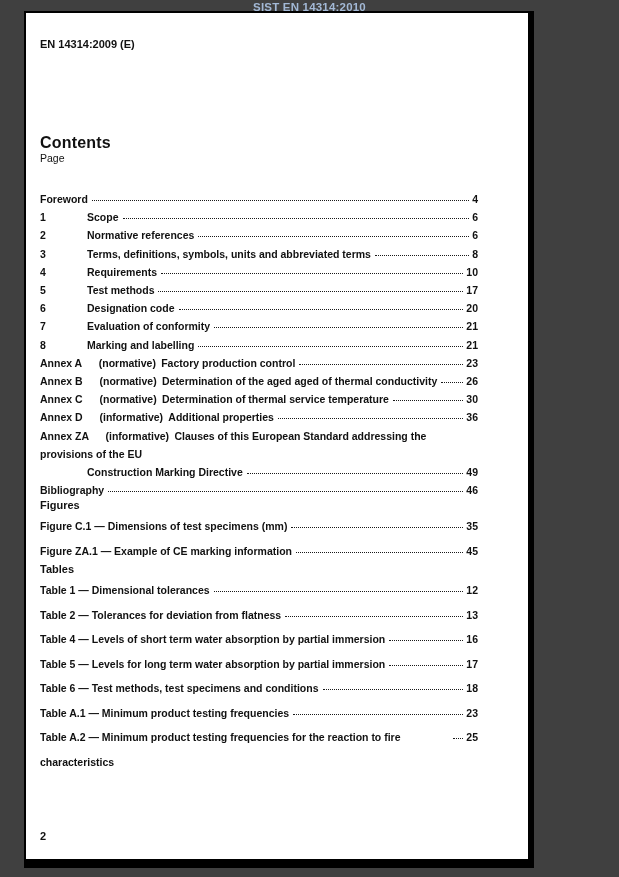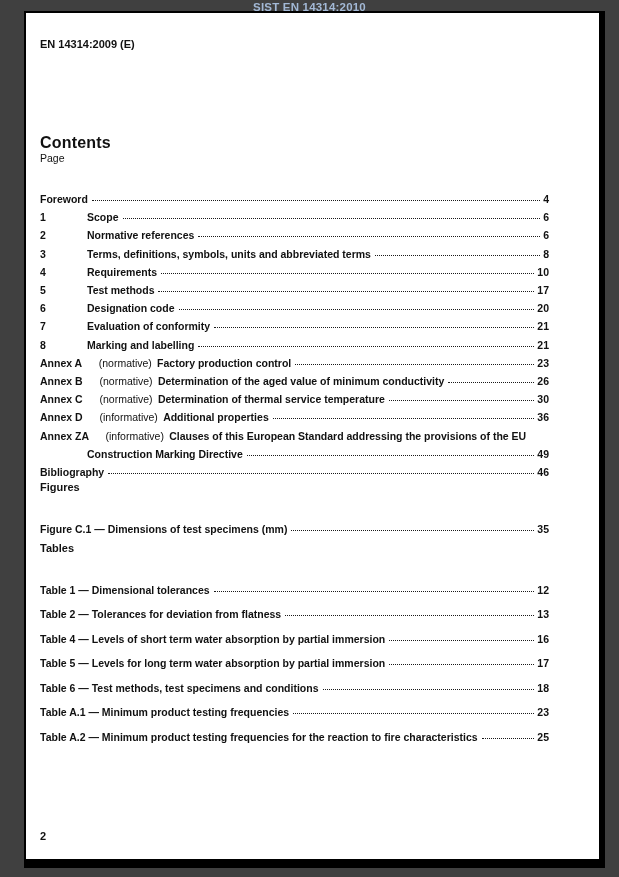--- a/index.html
+++ b/index.html
@@ -13,21 +13,21 @@
   .canvas { position:relative; width:619px; height:877px; background:#404040; overflow:hidden; }
 
   .watermark {
     position:absolute; top:1px; left:0; right:0;
     text-align:center; font-weight:bold; font-size:11.5px;
     color:#a3b9d6; z-index:3; letter-spacing:0.2px;
   }
 
   .page {
     position:absolute; left:24px; top:11px;
-    width:581px; height:857px;
+    width:510px; height:857px;
     background:#fff;
     border:2px solid #000;
     border-right-width:6px;
     border-bottom-width:9px;
     padding:25px 50px 0 14px;
   }
 
   .doc-ref { font-size:11px; font-weight:bold; }
 
   .contents-header {
@@ -39,35 +39,35 @@
   .page-col-label { font-size:10.5px; font-weight:normal; }
 
   .toc { margin-top:26px; }
   .toc-row {
     display:flex; align-items:baseline;
     font-size:10.5px; font-weight:bold; line-height:18.2px;
     white-space:nowrap;
   }
   .toc.wide .toc-row { line-height:24.5px; white-space:normal; }
   .num { display:inline-block; width:47px; flex:0 0 47px; }
-  .title .note { font-weight:normal;padding-left:14px; }
+  .title .note { font-weight:bold;padding-left:14px; }
   .leader {
     flex:1 1 auto; min-width:10px;
     border-bottom:1.6px dotted #1a1a1a;
     margin:0 3px 0 4px;
     position:relative; top:-2px;
   }
   .pagenum { flex:0 0 auto; }
   .toc-row.first-line .title { flex:1; white-space:normal; }
   .toc-row.cont { padding-left:47px; }
 
   .section-heading {
     font-size:11px; font-weight:bold;
   }
-  .toc.wide { margin-top:24px; }
+  .toc.wide { margin-top:3px; }
 
   .footer-page-num {
     position:absolute; left:14px; bottom:17px;
     font-size:11px; font-weight:bold;
   }
 </style>
 </head>
 <body>
 
 <div class="canvas">
@@ -134,21 +134,21 @@
           <span class="title"><span>Marking and labelling</span></span>
           <span class="leader"></span>
           <span class="pagenum">21</span>
         </div>
         <div class="toc-row">
           <span class="title"><span>Annex A </span><span class="note">(normative) </span><span>Factory production control</span></span>
           <span class="leader"></span>
           <span class="pagenum">23</span>
         </div>
         <div class="toc-row">
-          <span class="title"><span>Annex B </span><span class="note">(normative) </span><span>Determination of the aged value of minimum conductivity</span></span>
+          <span class="title"><span>Annex B </span><span class="note">(normative) </span><span>Determination of the aged aged of thermal conductivity</span></span>
           <span class="leader"></span>
           <span class="pagenum">26</span>
         </div>
         <div class="toc-row">
           <span class="title"><span>Annex C </span><span class="note">(normative) </span><span>Determination of thermal service temperature</span></span>
           <span class="leader"></span>
           <span class="pagenum">30</span>
         </div>
         <div class="toc-row">
           <span class="title"><span>Annex D </span><span class="note">(informative) </span><span>Additional properties</span></span>
@@ -169,20 +169,25 @@
           <span class="pagenum">46</span>
         </div>
       </div>
 
     <div class="section-heading">Figures</div>
     <div class="toc wide" id="toc-figures">
         <div class="toc-row">
           <span class="title"><span>Figure C.1 — Dimensions of test specimens (mm)</span></span>
           <span class="leader"></span>
           <span class="pagenum">35</span>
+        </div>
+        <div class="toc-row">
+          <span class="title"><span>Figure ZA.1 — Example of CE marking information</span></span>
+          <span class="leader"></span>
+          <span class="pagenum">45</span>
         </div>
       </div>
 
     <div class="section-heading">Tables</div>
     <div class="toc wide" id="toc-tables">
         <div class="toc-row">
           <span class="title"><span>Table 1 — Dimensional tolerances</span></span>
           <span class="leader"></span>
           <span class="pagenum">12</span>
         </div>

